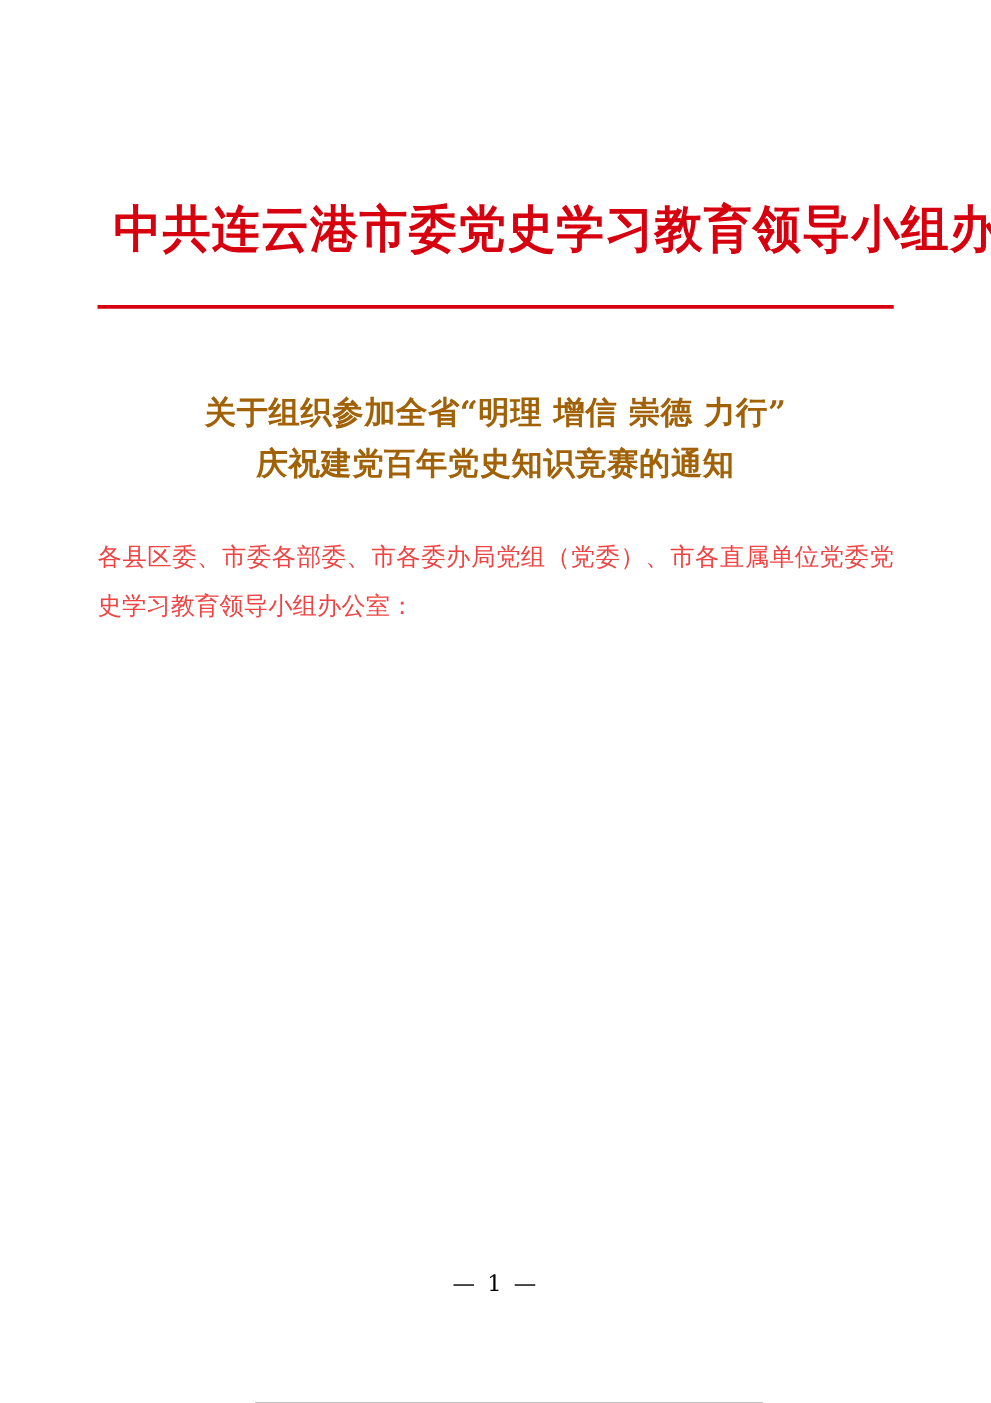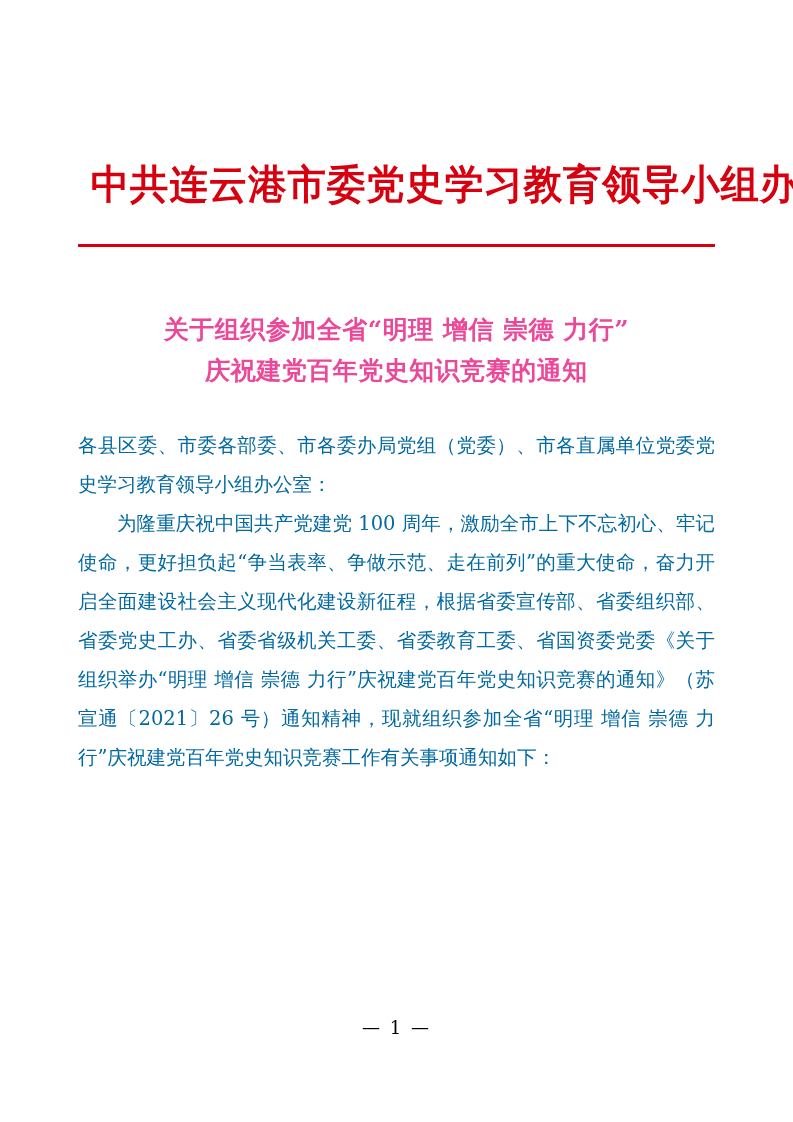--- a/index.html
+++ b/index.html
@@ -47,33 +47,33 @@
     width: 100%;
   }
 
   
   .doc-title {
     margin-top: 62px;
     text-align: center;
     font-weight: bold;
     font-size: 25px;
     line-height: 1.65;
-    color: #ec4899;
+    color: #a16207;
     letter-spacing: 0.5px;
   }
   .doc-title .line {
     display: block;
   }
 
   
   .body {
     margin-top: 34px;
     font-size: 19.5px;
     line-height: 2.0;
-    color: #0369a1;
+    color: #ef4444;
     text-align: justify;
     text-justify: inter-ideograph;
   }
   .body p {
     margin: 0;
   }
   .p-indent {
     text-indent: 2em;
   }
   .p-heading {
@@ -104,21 +104,20 @@
       <div class="letterhead-rule"></div>
     </div>
 
     <div class="doc-title">
       <span class="line">关于组织参加全省“明理 增信 崇德 力行”</span>
       <span class="line">庆祝建党百年党史知识竞赛的通知</span>
     </div>
 
     <div class="body">
       <p class="p-recipient">各县区委、市委各部委、市各委办局党组（党委）、市各直属单位党委党史学习教育领导小组办公室：</p>
-      <p class="p-indent">为隆重庆祝中国共产党建党 100 周年，激励全市上下不忘初心、牢记使命，更好担负起“争当表率、争做示范、走在前列”的重大使命，奋力开启全面建设社会主义现代化建设新征程，根据省委宣传部、省委组织部、省委党史工办、省委省级机关工委、省委教育工委、省国资委党委《关于组织举办“明理 增信 崇德 力行”庆祝建党百年党史知识竞赛的通知》（苏宣通〔2021〕26 号）通知精神，现就组织参加全省“明理 增信 崇德 力行”庆祝建党百年党史知识竞赛工作有关事项通知如下：</p>
     </div>
 
   </div>
 
   <div class="footer">
     <span>— 1 —</span>
   </div>
 </div>
 
 </body></html>

